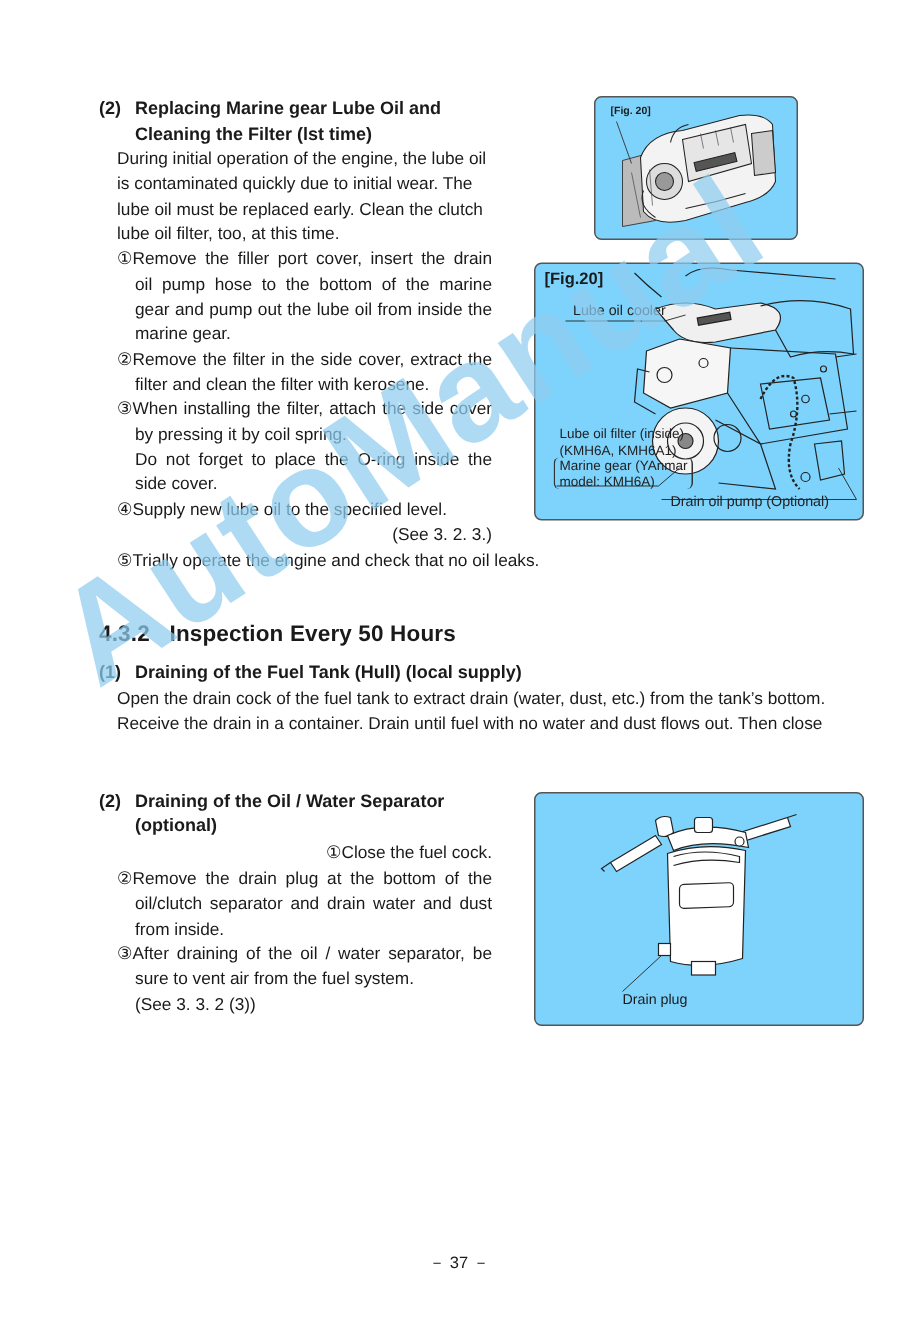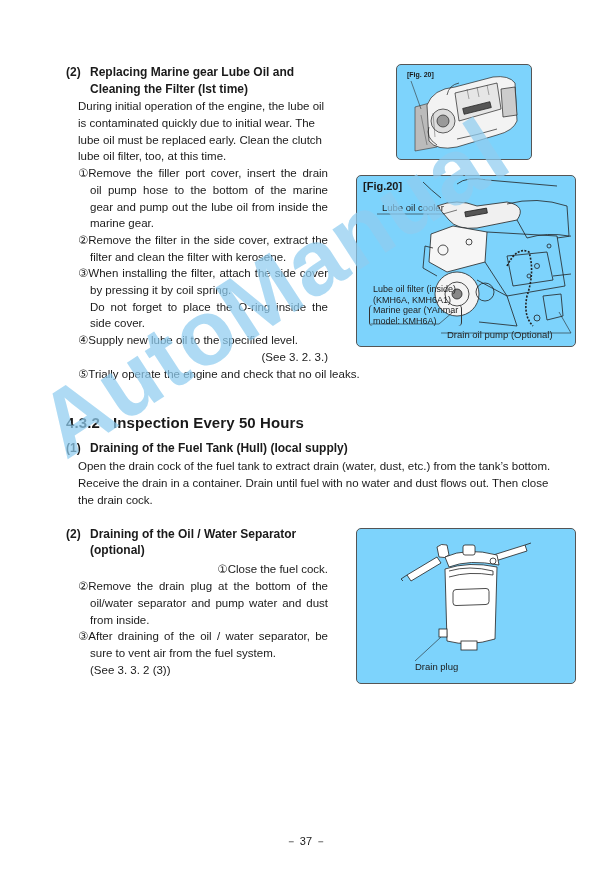--- a/index.html
+++ b/index.html
@@ -153,36 +153,35 @@
 <div>
   <div class="abs sec-title" style="left:66px;top:414px;">4.3.2</div>
   <div class="abs sec-title" style="left:113px;top:414px;">Inspection Every 50 Hours</div>
 
   <div class="abs h-sub" style="left:66px;top:440px;">(1)</div>
   <div class="abs h-sub" style="left:90px;top:440px;">Draining of the Fuel Tank (Hull) (local supply)</div>
 
   <div class="abs body-text" style="left:78px;top:458px;white-space:nowrap;">
     <div>Open the drain cock of the fuel tank to extract drain (water, dust, etc.) from the tank’s bottom.</div>
     <div>Receive the drain in a container.  Drain until fuel with no water and dust flows out.  Then close</div>
-    <div>the drain cock.</div>
   </div>
 
   <div class="abs h-sub" style="left:66px;top:526px;">(2)</div>
   <div class="abs h-sub" style="left:90px;top:526px;">Draining of the Oil / Water Separator</div>
   <div class="abs h-sub" style="left:90px;top:542px;">(optional)</div>
 
   <div class="abs body-text" style="left:78px;top:561px;width:250px;text-align:right;">
     <span>①</span><span>Close the fuel cock.</span>
   </div>
   <div class="abs body-text" style="left:78px;top:578px;width:250px;">
     <div style="display:flex;">
         <span>②</span>
         <span style="flex:1;text-align:justify;text-align-last:justify;">Remove the drain plug at the bottom of the</span>
       </div>
-    <div style="padding-left:12px;text-align:justify;text-align-last:justify;">oil/water separator and pump water and dust</div>
+    <div style="padding-left:12px;text-align:justify;text-align-last:justify;">oil/clutch separator and drain water and dust</div>
     <div style="padding-left:12px;">from inside.</div>
   </div>
   <div class="abs body-text" style="left:78px;top:628px;width:250px;">
     <div style="display:flex;">
         <span>③</span>
         <span style="flex:1;text-align:justify;text-align-last:justify;">After draining of the oil / water separator, be</span>
       </div>
     <div style="padding-left:12px;">sure to vent air from the fuel system.</div>
     <div style="padding-left:12px;">(See 3. 3. 2 (3))</div>
   </div>

